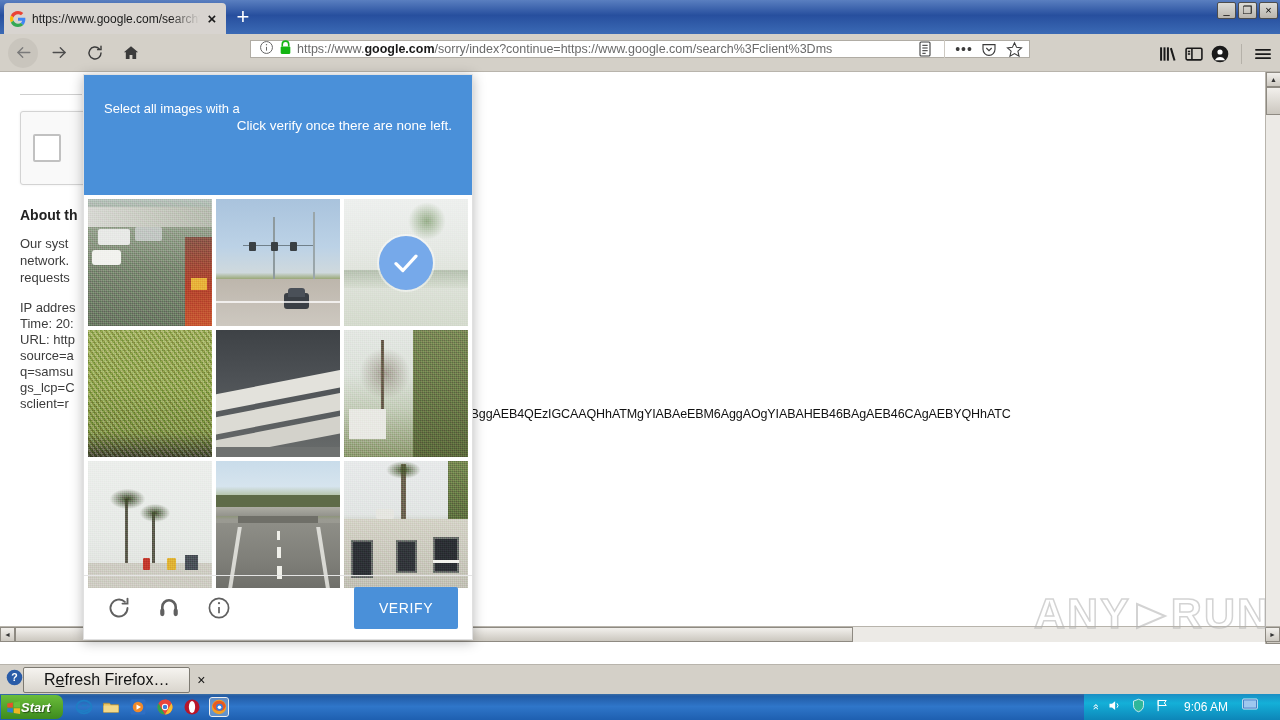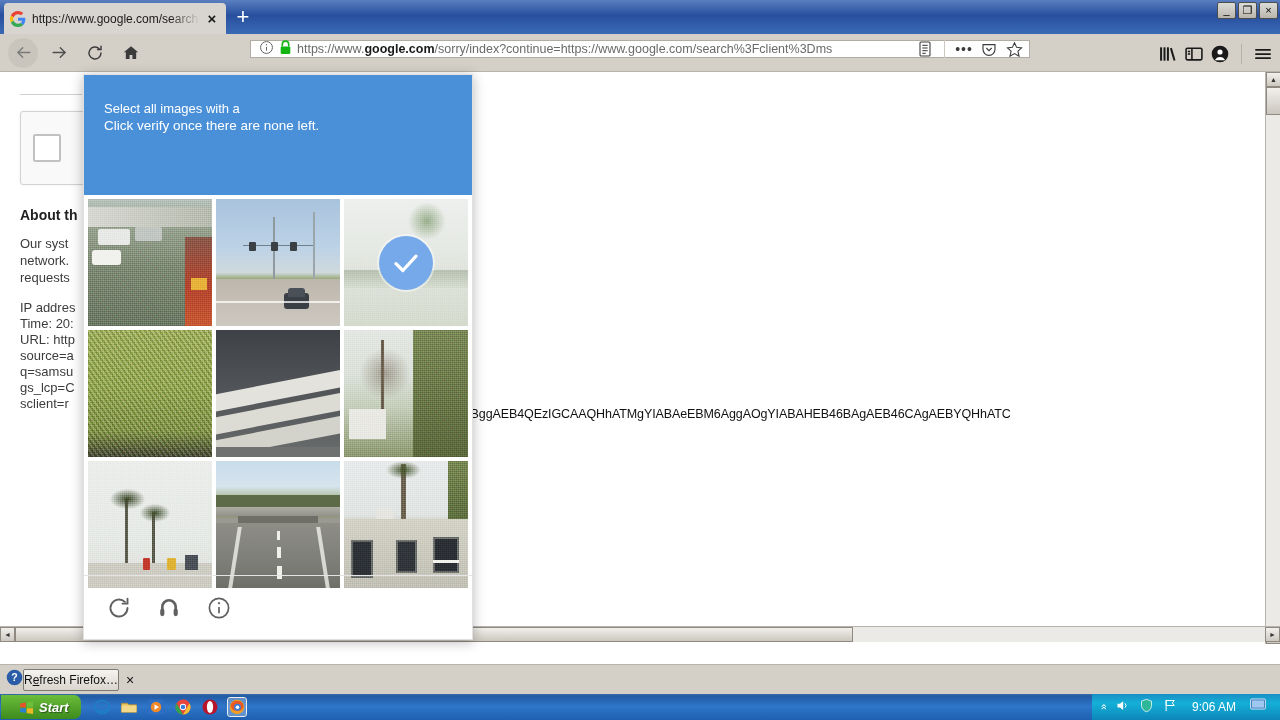--- a/index.html
+++ b/index.html
@@ -123,21 +123,21 @@
     background: #ffffff;
     box-shadow: 0 2px 12px rgba(0,0,0,0.28);
     border: 1px solid #e0e0e0;
     z-index: 20;
   }
   .cap-head {
     height: 120px; background: #4a90d9; padding: 26px 20px 0 20px; color: #fff;
   }
   .cap-head .l1 { font-size: 13px; line-height: 16px; font-weight: 400; }
   .cap-head .l2 { font-size: 26px; font-weight: bold; line-height: 31px; margin: 2px 0 1px 0; }
-  .cap-head .l3 { font-size: 13.5px; line-height: 17px; }
+  .cap-head .l3 { font-size: 13.5px; line-height: 17px; text-align: right; }
   .cap-grid {
     padding: 4px 4px 0 4px;
     display: grid;
     grid-template-columns: repeat(3,1fr);
     grid-template-rows: repeat(3,127px);
     gap: 4px;
     background: #ffffff;
   }
   .tile { position: relative; overflow: hidden; cursor: pointer; background: #d8d8d8; }
   .tile .sky   { position:absolute; left:0; top:0; width:100%; height:100%; }
@@ -192,46 +192,46 @@
   
   .notif {
     position: absolute; left: 0; bottom: 26px; width: 1280px; height: 30px;
     background: #d4d0c8; border-top: 1px solid #b8b4ac;
     display: flex; align-items: center; padding: 0 6px;
   }
   .notif-text { font-size: 12px; color: #111; margin-left: 10px; flex: 1 1 auto; }
   .notif-btn {
     background: linear-gradient(to bottom,#f6f4f0,#d9d5cd);
     border: 1px solid #7d7a72; border-radius: 2px;
-    font-size: 12px; padding: 3px 0; color: #111; cursor: pointer;
+    font-size: 16px; padding: 3px 20px; color: #111; cursor: pointer;
     font-family: "Liberation Sans", sans-serif;
   }
   .notif-btn u { text-decoration: underline; }
   .notif-close { width: 22px; text-align: center; font-size: 14px; cursor: pointer; color: #111; }
 
   
   .taskbar {
     position: absolute; left: 0; bottom: 0; width: 1280px; height: 26px;
     background: linear-gradient(to bottom,#3a6ea5 0%,#225ba5 8%,#2f76c9 48%,#1e5fb0 100%);
     display: flex; align-items: center;
   }
   .startbtn {
-    height: 24px; margin: 0 4px 0 1px; padding: 0 12px 0 18px;
+    height: 24px; margin: 0 4px 0 1px; padding: 0 12px 0 5px;
     background: linear-gradient(to bottom,#6bbd3a,#3d8b1e);
     border-radius: 0 7px 7px 0;
-    display: flex; align-items: center; gap: 5px;
+    display: flex; align-items: center; 
     color: #fff; font-weight: bold; font-size: 13px;
     font-style: italic; text-shadow: 1px 1px 1px rgba(0,0,0,.45); cursor: pointer;
   }
   .ql { display: flex; align-items: center; gap: 9px; padding: 0 8px; }
   .ql-icon { width: 18px; height: 18px; border-radius: 2px; cursor: pointer; position: relative; }
   .ql-icon.active { outline: 1px solid #eee; background: rgba(255,255,255,.28); }
   .tray {
     margin-left: auto; height: 26px; display: flex; align-items: center; gap: 9px;
-    padding: 0 14px 0 8px;
+    padding: 0 22px 0 8px;
     background: linear-gradient(to bottom,#1a8ec4 0%,#14b0d8 35%,#0d86b8 100%);
   }
   .tray-clock { color: #fff; font-size: 12px; padding: 0 5px; }
 
   .watermark {
     position: absolute; right: 10px; bottom: 82px;
     font-size: 43px; font-weight: bold; letter-spacing: 2px;
     color: transparent;
     -webkit-text-stroke: 1.5px rgba(175,175,175,.55);
     font-family: "Liberation Sans", sans-serif;
@@ -522,23 +522,31 @@
             </svg>
         </span>
         <span class="ficon">
           <svg width="24" height="24" viewBox="0 0 24 24" fill="none" stroke="#606060" stroke-width="1.7">
               <circle cx="12" cy="12" r="9.6"></circle>
               <line x1="12" y1="11" x2="12" y2="17.2"></line>
               <circle cx="12" cy="7.2" r="1.1" fill="#606060" stroke="none"></circle>
             </svg>
         </span>
       </div>
-    </div>
-  </div>
-
+      <button class="verify">VERIFY</button>
+    </div>
+  </div>
+
+  <div class="watermark">
+    <span>ANY</span><span class="wm-arrow">
+      <svg width="40" height="30" viewBox="0 0 40 30" fill="none" stroke="rgba(175,175,175,.55)" stroke-width="2">
+          <polygon points="6,3 34,15 6,27"></polygon>
+        </svg>
+    </span><span>RUN</span>
+  </div>
 
   <div class="vscroll">
     <div class="sb-btn" style="position:absolute;left:0;top:0;width:15px;height:15px;">▲</div>
     <div class="sb-track" style="position:absolute;left:0;top:15px;width:15px;height:542px;"></div>
     <div class="sb-thumb" style="position:absolute;left:0;top:15px;width:15px;height:28px;"></div>
     <div class="sb-btn" style="position:absolute;left:0;bottom:0;width:15px;height:15px;">▼</div>
   </div>
 
   <div class="hscroll">
     <div class="sb-btn" style="position:absolute;left:0;top:0;width:15px;height:15px;">◄</div>

